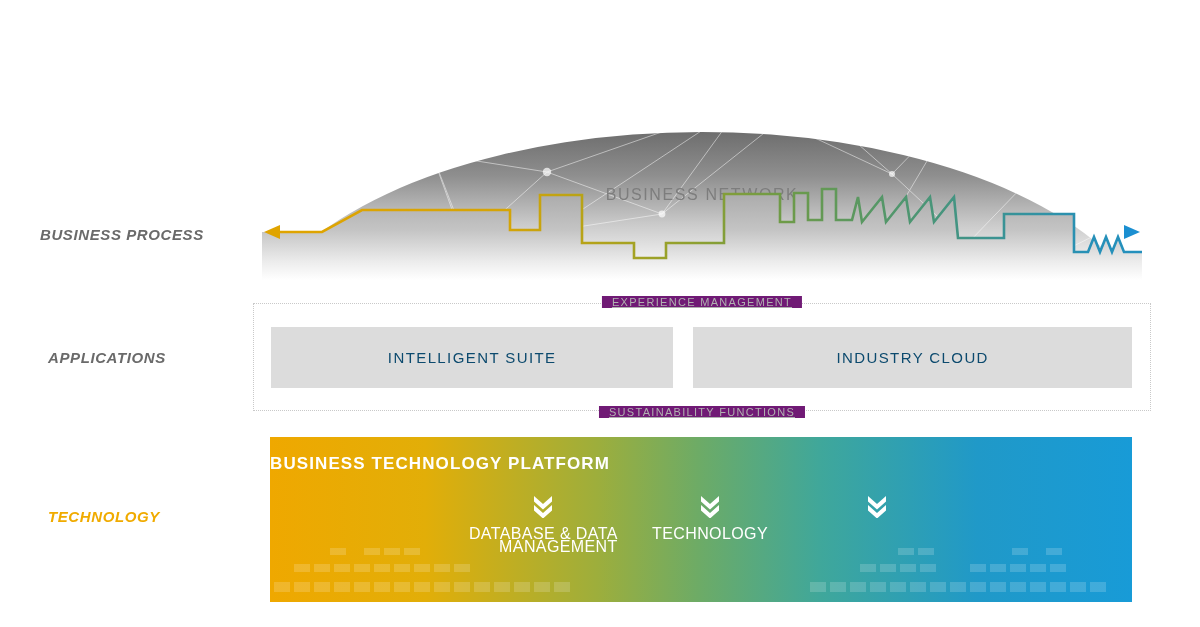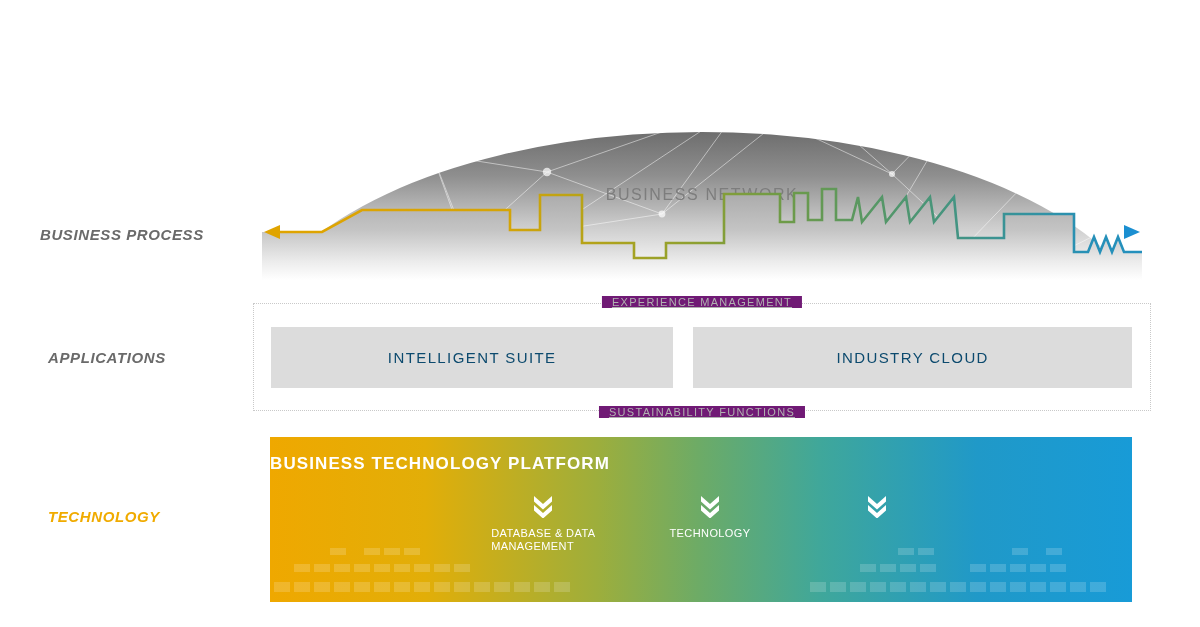--- a/index.html
+++ b/index.html
@@ -159,25 +159,25 @@
     display: flex;
   }
   .pillar {
     flex: 1 1 0;
     display: flex;
     flex-direction: column;
     align-items: center;
   }
   .pillar-chevron { line-height: 0; margin-bottom: 9px; }
   .pillar-label {
-    font-size: 11px;
+    font-size: 16px;
     line-height: 13px;
     letter-spacing: 0.4px;
     color: #ffffff;
-    text-align: left;
+    text-align: right;
     white-space: pre-line;
   }
 </style>
 </head>
 <body>
 
 <div id="dome-layer">
   <svg width="880" height="235" viewBox="0 0 880 235">
     <defs>
       <linearGradient id="domeGrad" x1="0" y1="0" x2="0" y2="1">

